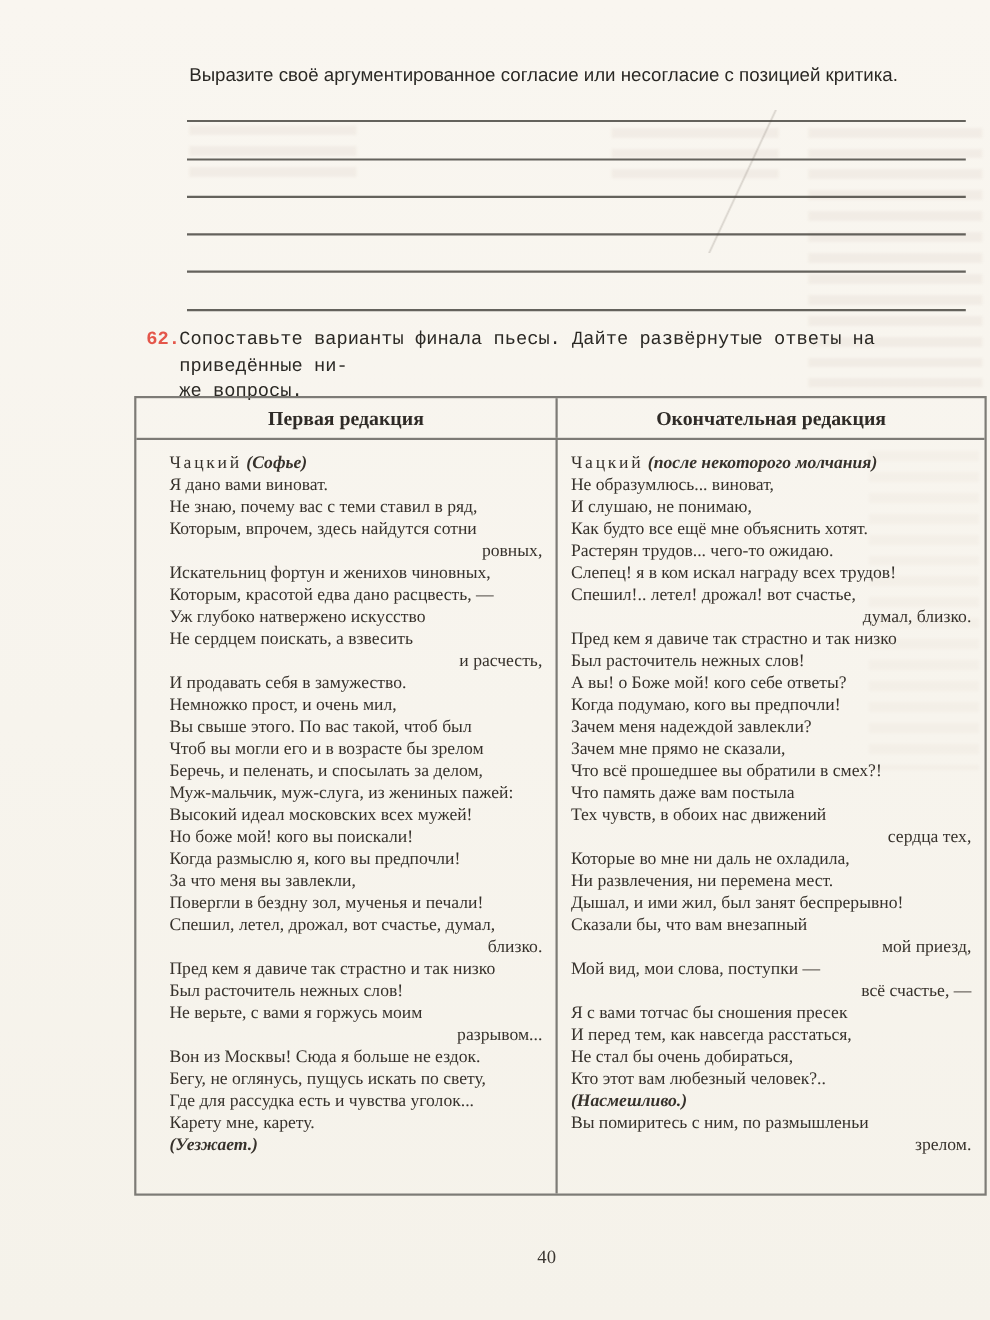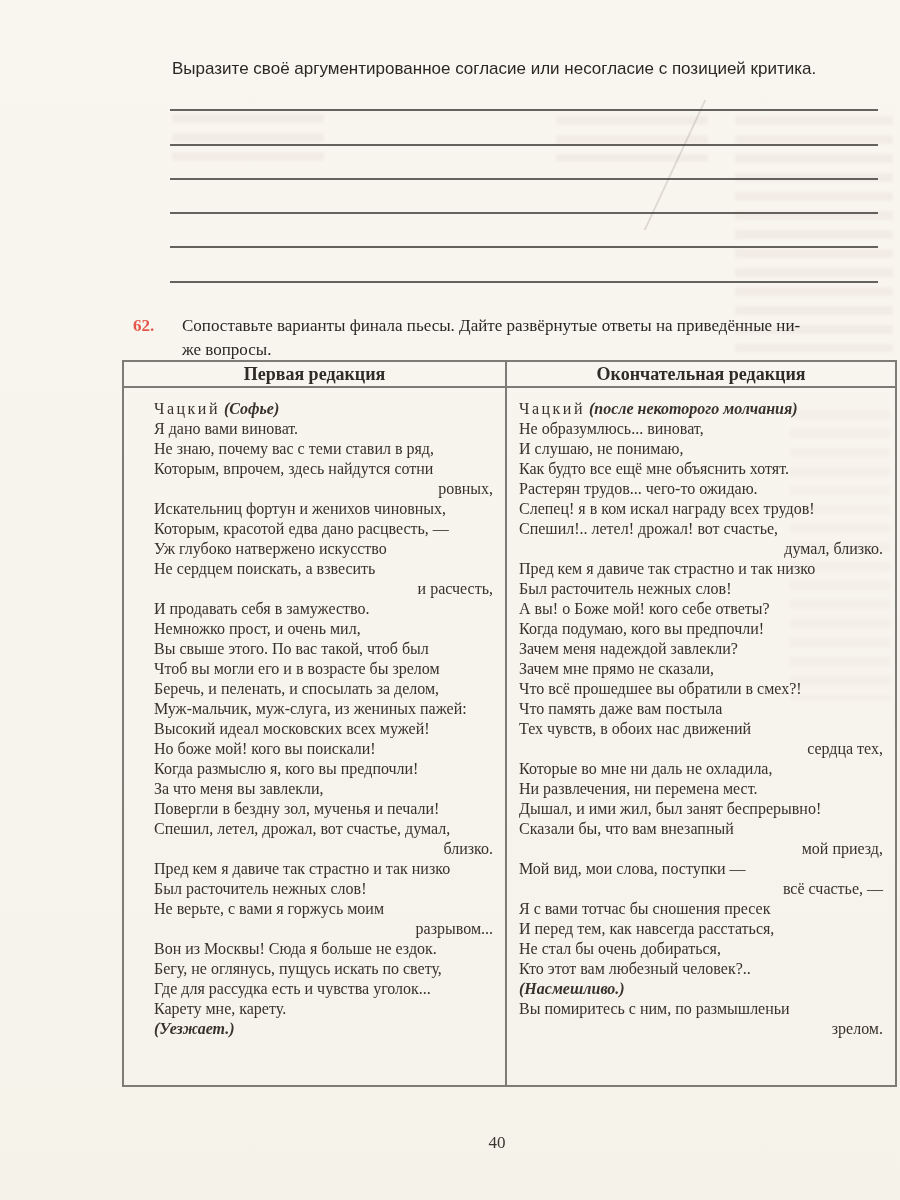--- a/index.html
+++ b/index.html
@@ -22,31 +22,31 @@
   .instruction {
     position:absolute; left:172px; top:57px; width:730px;
     font-family:"Liberation Sans", sans-serif; font-size:17px; line-height:23px;
     color:#2a2824;
   }
 
   .answer-lines { position:absolute; left:170px; top:77px; width:708px; }
   .ruled-line { height:34.3px; border-bottom:2px solid rgba(74,72,66,0.85); }
 
   .exercise-head {
-    position:absolute; left:133px; top:314px; width:762px;
-    font-family:Liberation Serif, serif; font-size:17px; line-height:23.5px; color:#2a2824;
+    position:absolute; left:133px; top:298px; width:762px;
+    font-family:Liberation Mono, monospace; font-size:17px; line-height:23.5px; color:#2a2824;
   }
   .ex-num { position:absolute; left:0; top:0; font-weight:bold; color:#e4564a; }
-  .ex-text { margin-left:49px; }
+  .ex-text { margin-left:30px; }
 
   .comp-table {
     position:absolute; left:122px; top:360px; width:775px; height:727px;
     border:2px solid #7d7b76; display:flex; flex-direction:column;
   }
-  .thead { display:flex; height:26px; border-bottom:2px solid #7d7b76; }
+  .thead { display:flex; height:38px; border-bottom:2px solid #7d7b76; }
   .th {
     display:flex; align-items:center; justify-content:center;
     font-weight:bold; font-size:18px; color:#2f2b27;
   }
   .th.first  { flex:0 0 381px; }
   .th.second { flex:1; border-left:2px solid #7d7b76; }
   .tbody { display:flex; flex:1; }
   .verse-cell { padding:11px 4px 0 12px; }
   .verse-cell.first  { flex:0 0 381px;padding-left:30px; }
   .verse-cell.second { flex:1; border-left:2px solid #7d7b76; }

